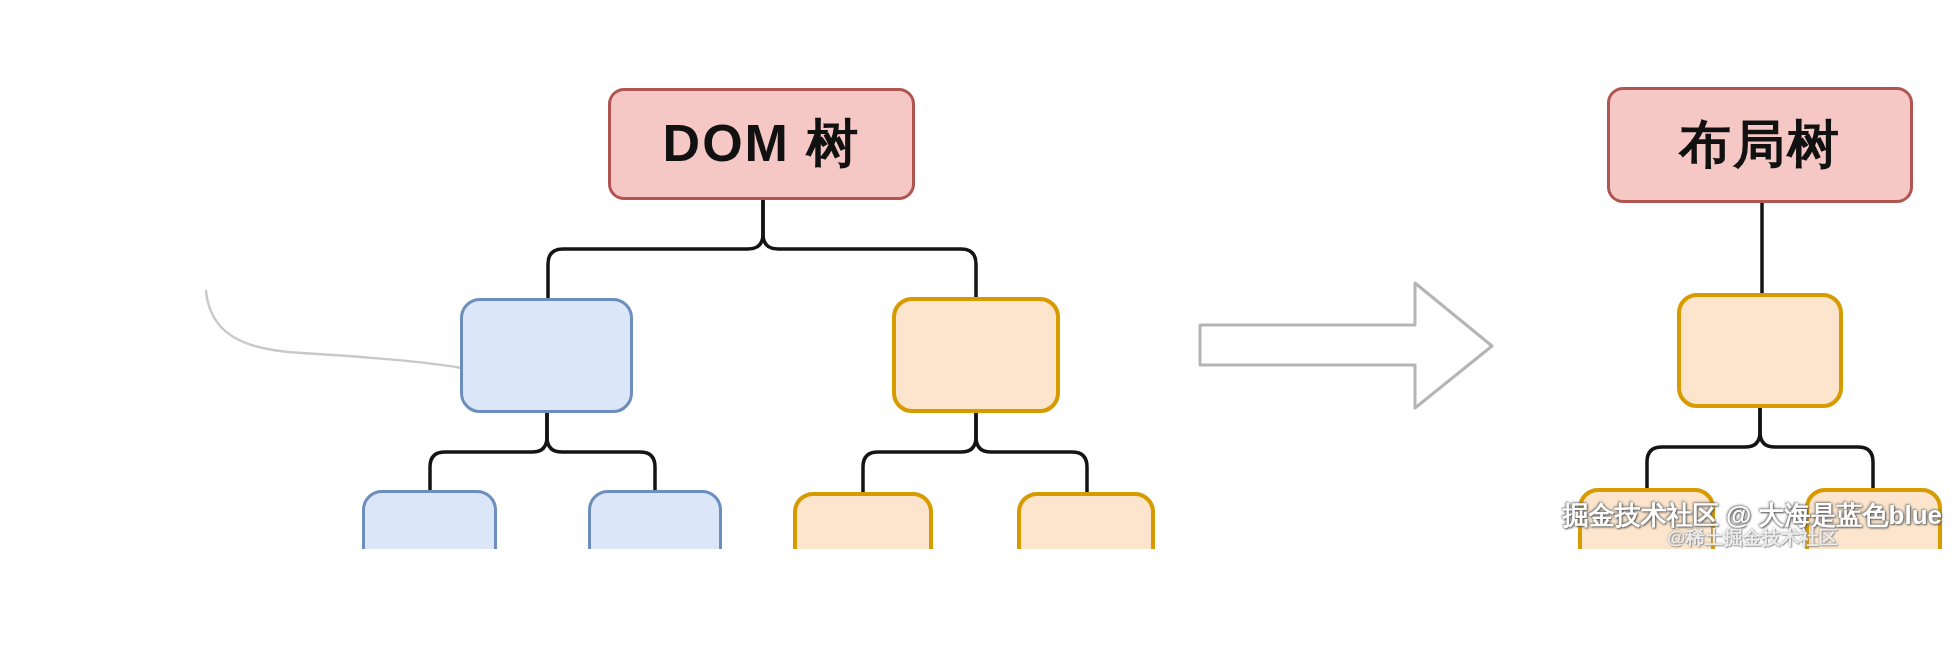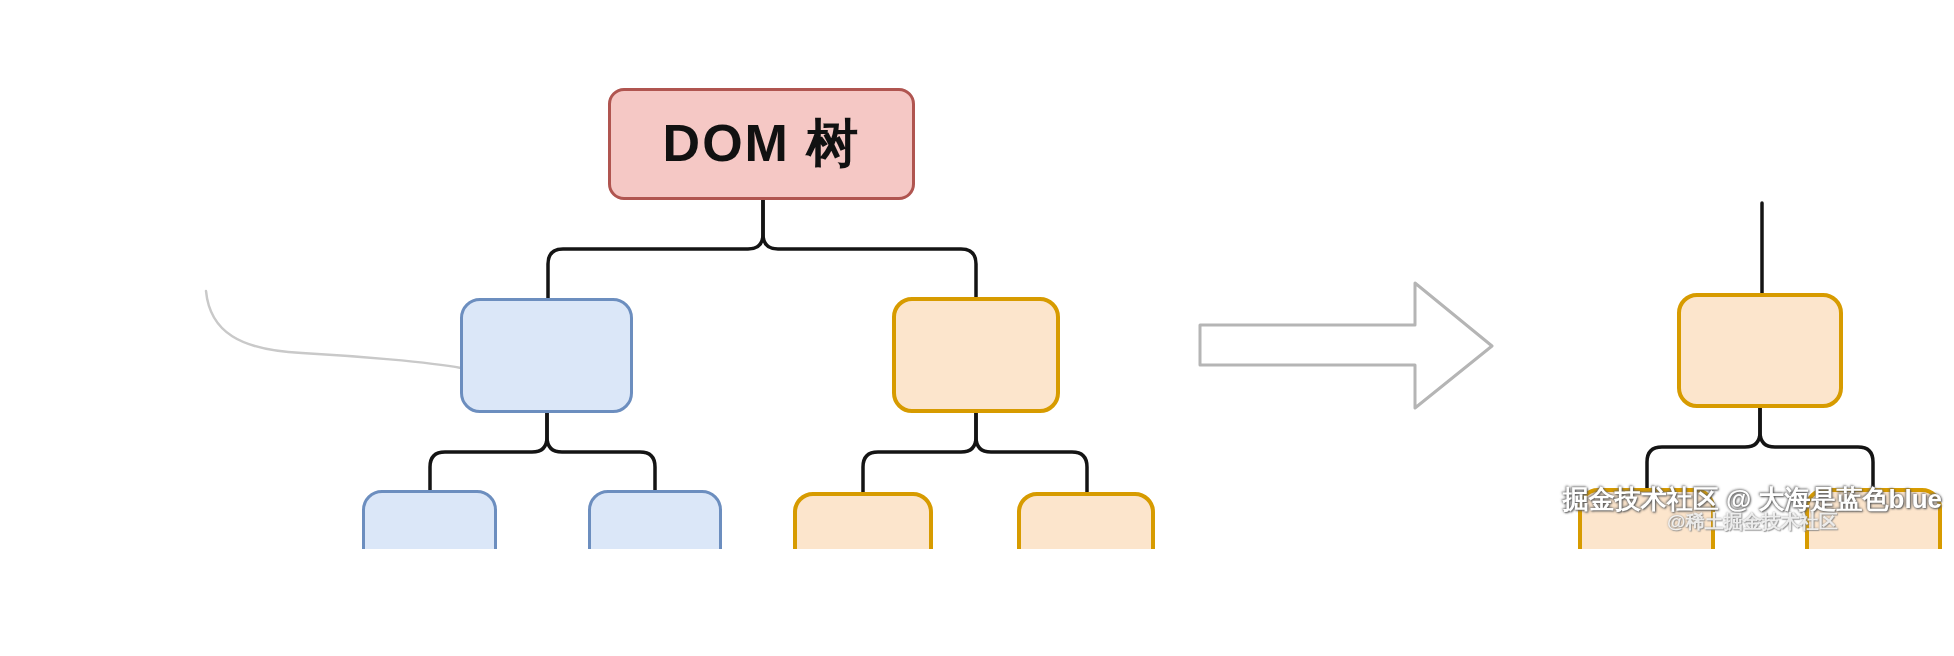--- a/index.html
+++ b/index.html
@@ -62,21 +62,21 @@
     font-family: "DejaVu Sans Mono", "Liberation Mono", monospace;
     font-size: 45px;
     font-weight: 500;
     color: #2b2b2b;
     white-space: nowrap;
   }
   .watermark {
     position: absolute;
     z-index: 4;
     right: 12px;
-    bottom: 16px;
+    bottom: 0px;
     text-align: right;
   }
   .watermark-line1 {
     font-size: 26px;
     font-weight: 700;
     color: #ffffff;
     line-height: 32px;
     white-space: nowrap;
     text-shadow: 1px 1px 2px rgba(90,90,90,0.95), -1px -1px 2px rgba(110,110,110,0.6), 0 0 3px rgba(100,100,100,0.8);
   }
@@ -126,20 +126,23 @@
   <div class="node orange" style="left:892px; top:297px; width:168px; height:116px;"></div>
 
   <div class="node blue" style="left:362px; top:490px; width:135px; height:118px;"></div>
 
   <div class="node blue" style="left:588px; top:490px; width:134px; height:118px;"></div>
 
   <div class="node orange" style="left:793px; top:492px; width:140px; height:116px;"></div>
 
   <div class="node orange" style="left:1017px; top:492px; width:138px; height:116px;"></div>
 
+  <div class="node red" style="left:1607px; top:87px; width:306px; height:116px;">
+    <span class="node-label">布局树</span>
+  </div>
 
   <div class="node orange" style="left:1677px; top:293px; width:166px; height:115px;"></div>
 
   <div class="node orange" style="left:1578px; top:488px; width:137px; height:114px;"></div>
 
   <div class="node orange" style="left:1805px; top:488px; width:137px; height:114px;"></div>
 
 
   <div class="watermark">
     <div class="watermark-line1">掘金技术社区 @ 大海是蓝色blue</div>

